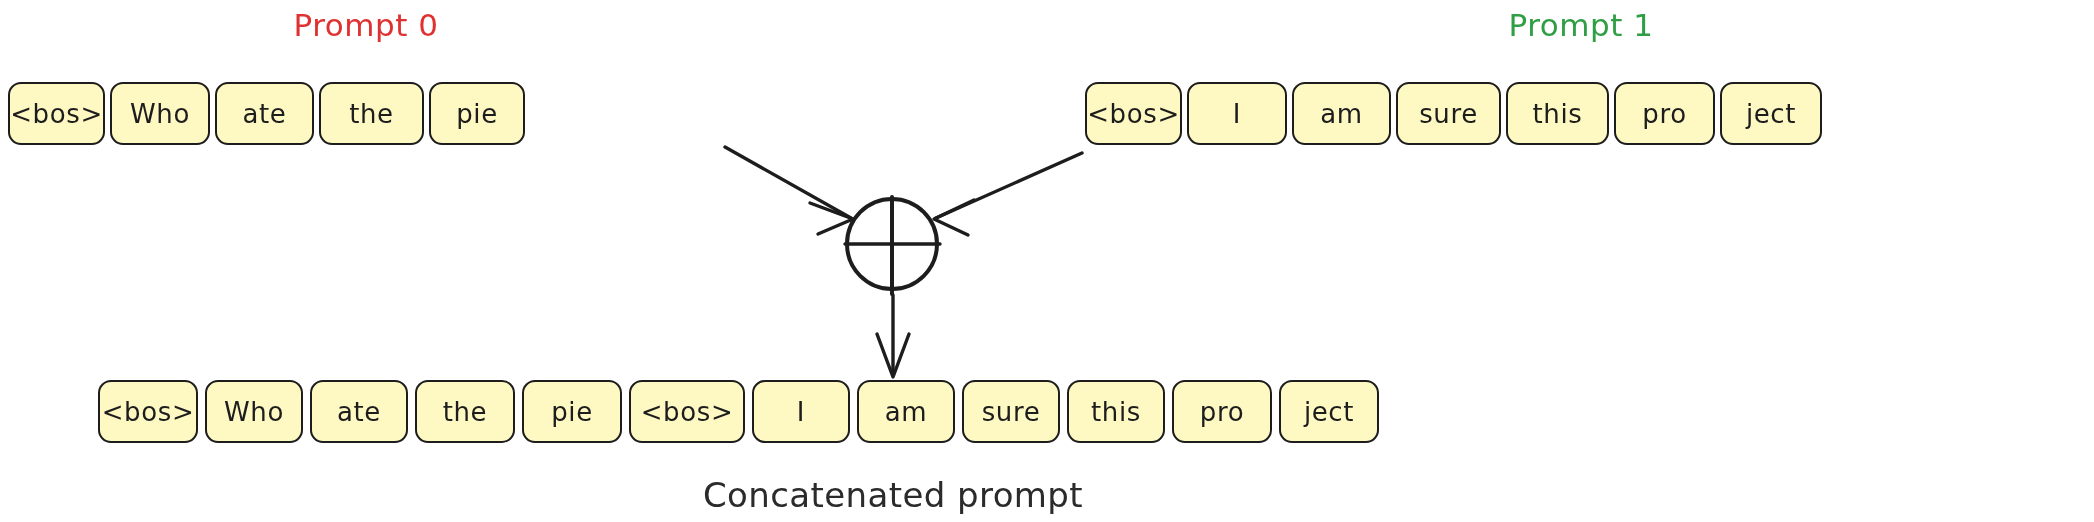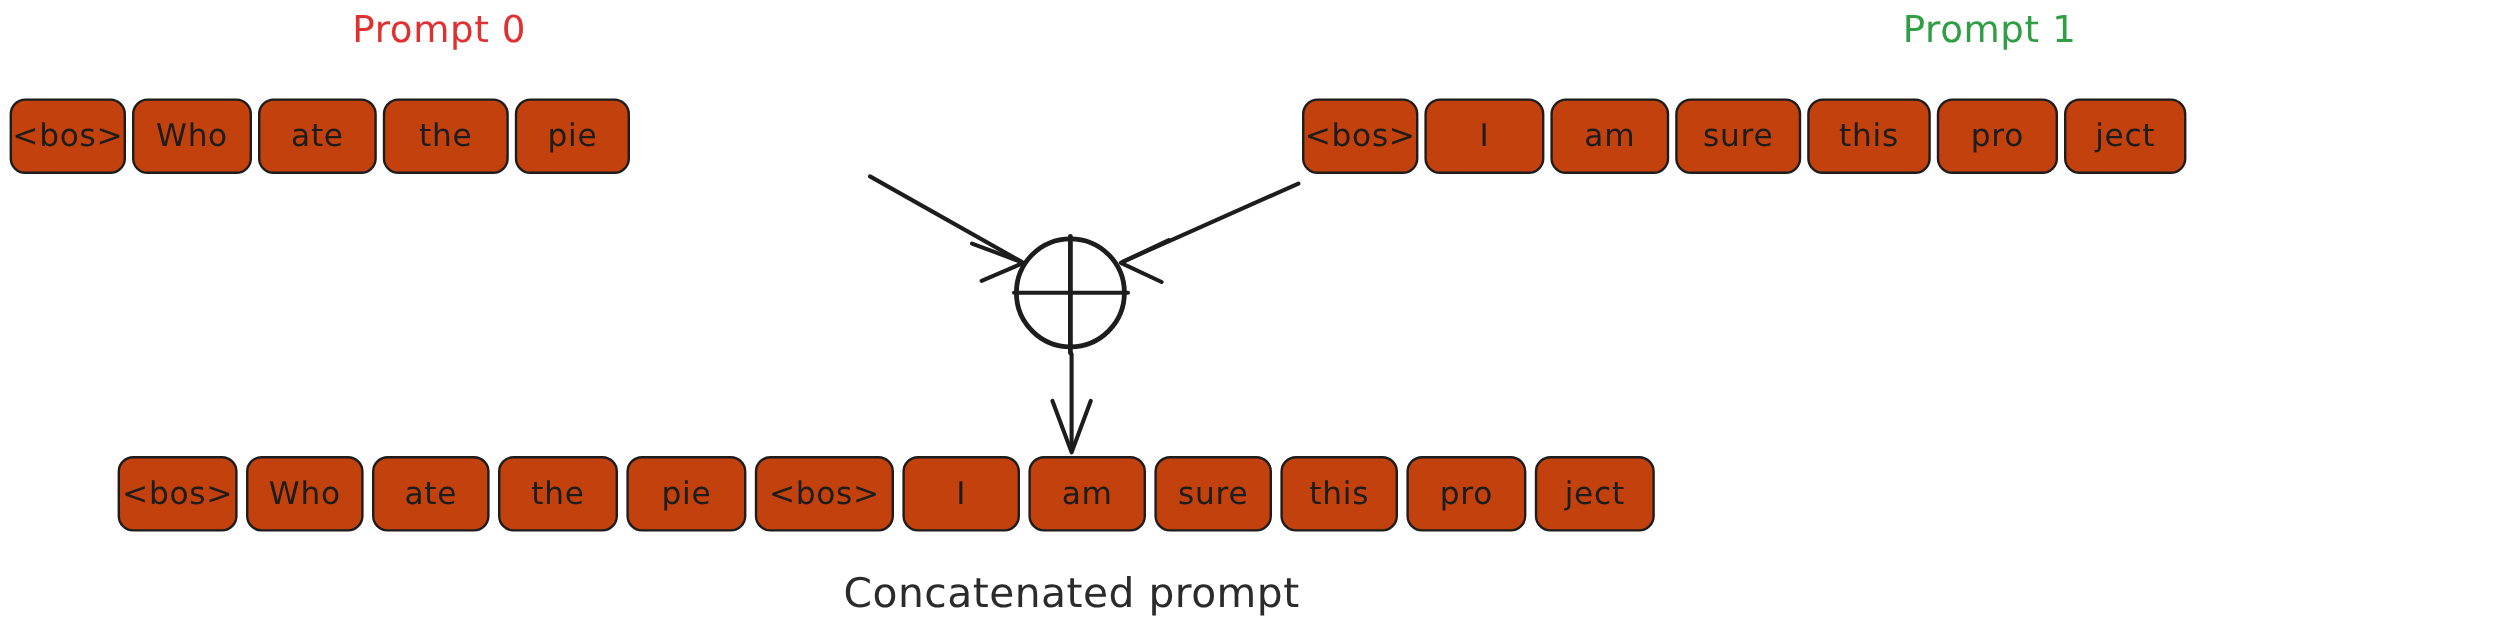--- a/index.html
+++ b/index.html
@@ -23,33 +23,33 @@
     position: absolute;
     font-family: "DejaVu Sans", sans-serif;
     font-size: 31px;
     font-weight: 400;
     letter-spacing: 0.5px;
     white-space: nowrap;
     transform: translateX(-50%);
     line-height: 1;
   }
   #label-prompt-0 { left: 366px; top: 10px; color: #e03131; }
-  #label-prompt-1 { left: 1658px; top: 10px; color: #2f9e44; }
+  #label-prompt-1 { left: 1581px; top: 10px; color: #2f9e44; }
 
   
   .token-row {
     position: absolute;
     display: flex;
   }
   .token {
     box-sizing: border-box;
     display: flex;
     align-items: center;
     justify-content: center;
-    background: #c2410c;
+    background: #fef9c3;
     border: 2.6px solid #1d1d1d;
     border-radius: 13px;
     color: #1d1d1d;
     font-family: "DejaVu Sans", sans-serif;
     font-size: 26px;
     font-weight: 400;
     letter-spacing: 0.6px;
     white-space: nowrap;
     line-height: 1;
   }

